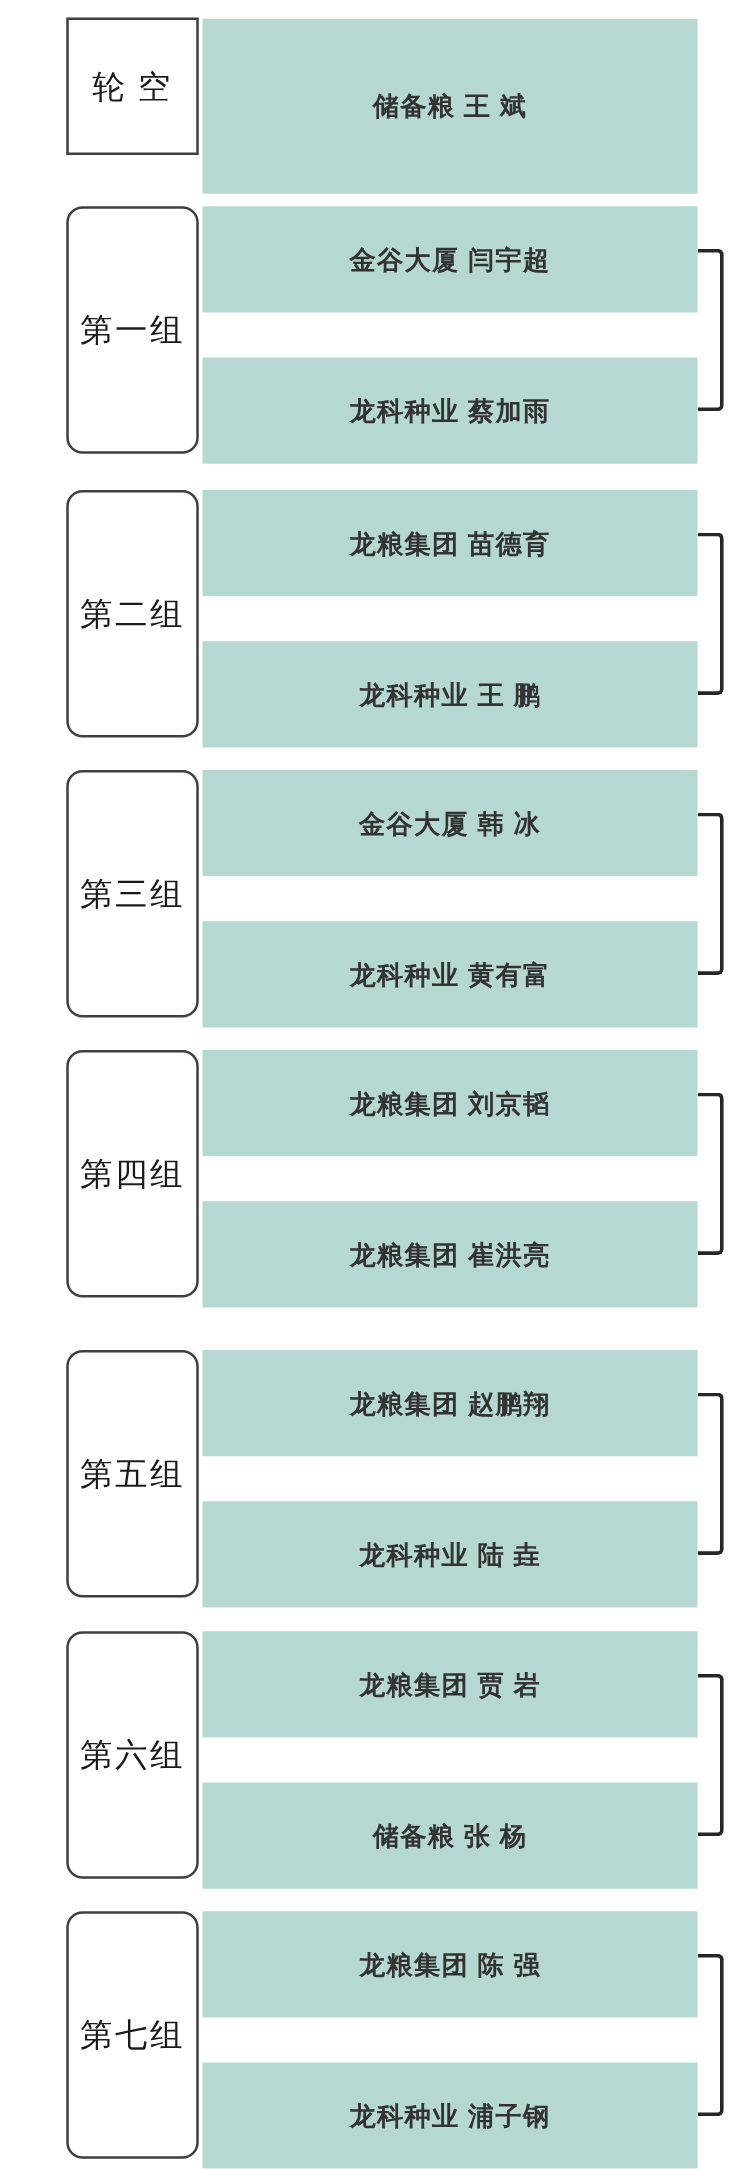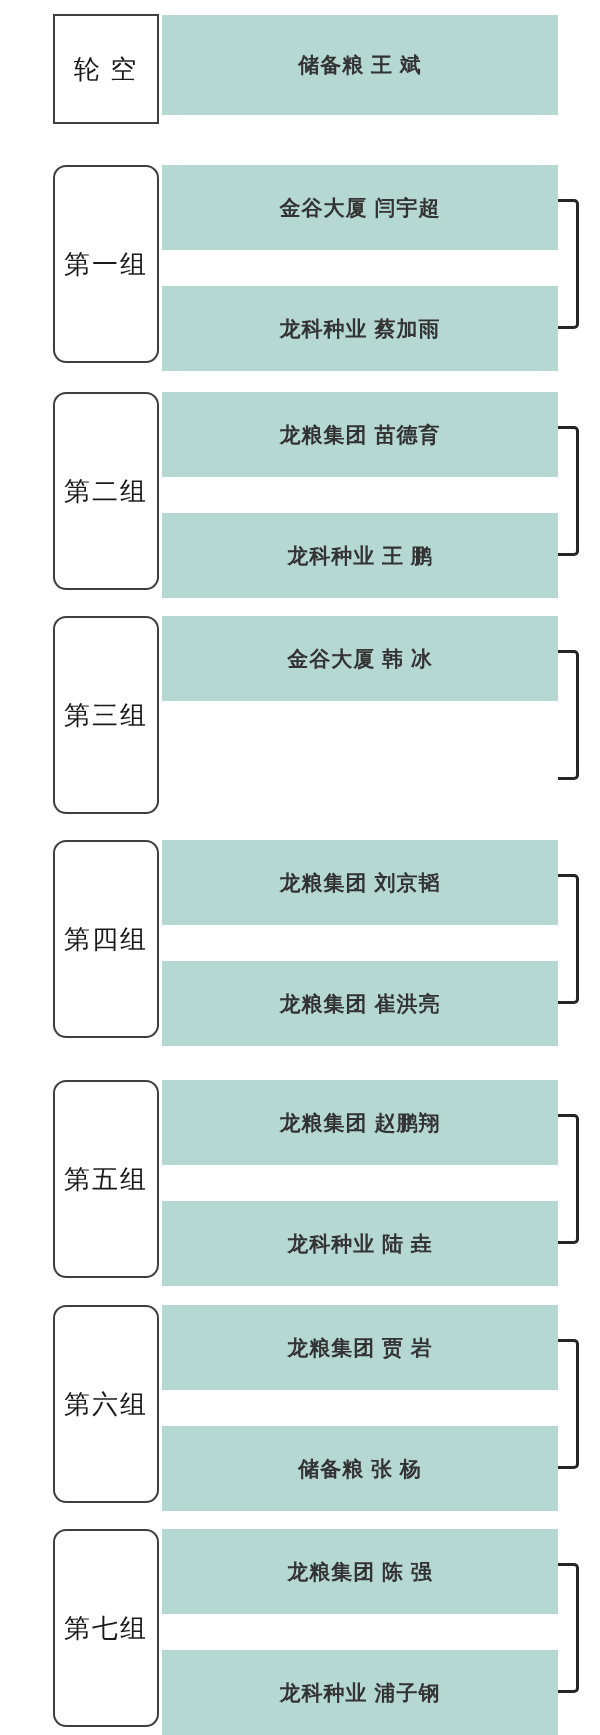--- a/index.html
+++ b/index.html
@@ -52,21 +52,21 @@
   }
   .bar .entry-text{
     font-size:21px;
     font-weight:bold;
     color:var(--bar-text);
     letter-spacing:1px;
     white-space:pre;
   }
   
   .bye-box{top:14px;height:110px;}
-  .bye-bar{top:15px;height:100px;}
+  .bye-bar{top:15px;height:140px;}
   
   .group{
     position:absolute;
     left:0;
     width:600px;
     height:198px;
   }
   .group .label-box{top:0;height:198px;border-radius:13px;}
   .group .bar-top{top:0;height:85px;text-align:right;}
   .group .bar-bottom{top:121px;height:85px;}
@@ -127,20 +127,23 @@
     <div class="bracket"></div>
   </div>
 
   <div class="group g2">
     <div class="label-box">
       <span class="label-text">第三组</span>
     </div>
     <div class="bar bar-top">
       <span class="entry-text">金谷大厦 韩 冰</span>
     </div>
+    <div class="bar bar-bottom">
+      <span class="entry-text">龙科种业 黄有富</span>
+    </div>
     <div class="bracket"></div>
   </div>
 
   <div class="group g3">
     <div class="label-box">
       <span class="label-text">第四组</span>
     </div>
     <div class="bar bar-top">
       <span class="entry-text">龙粮集团 刘京韬</span>
     </div>

